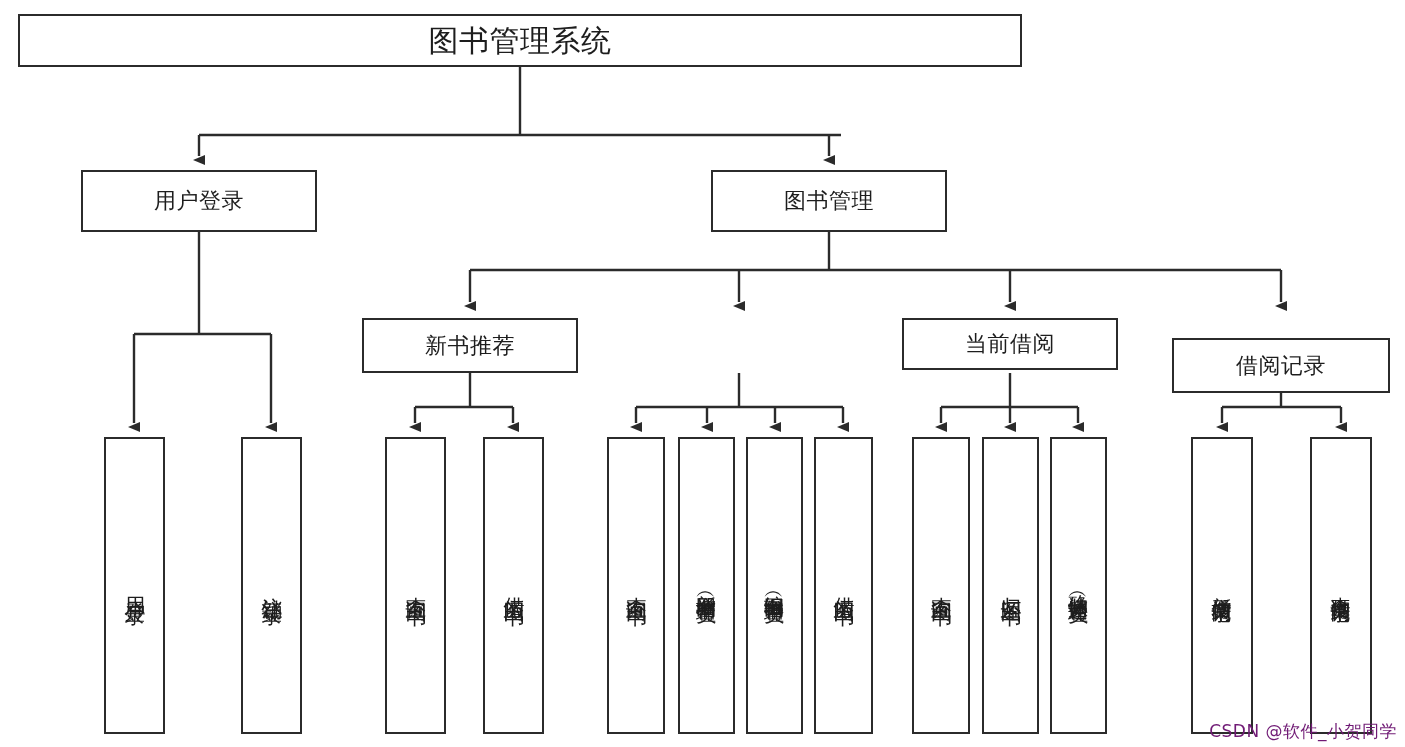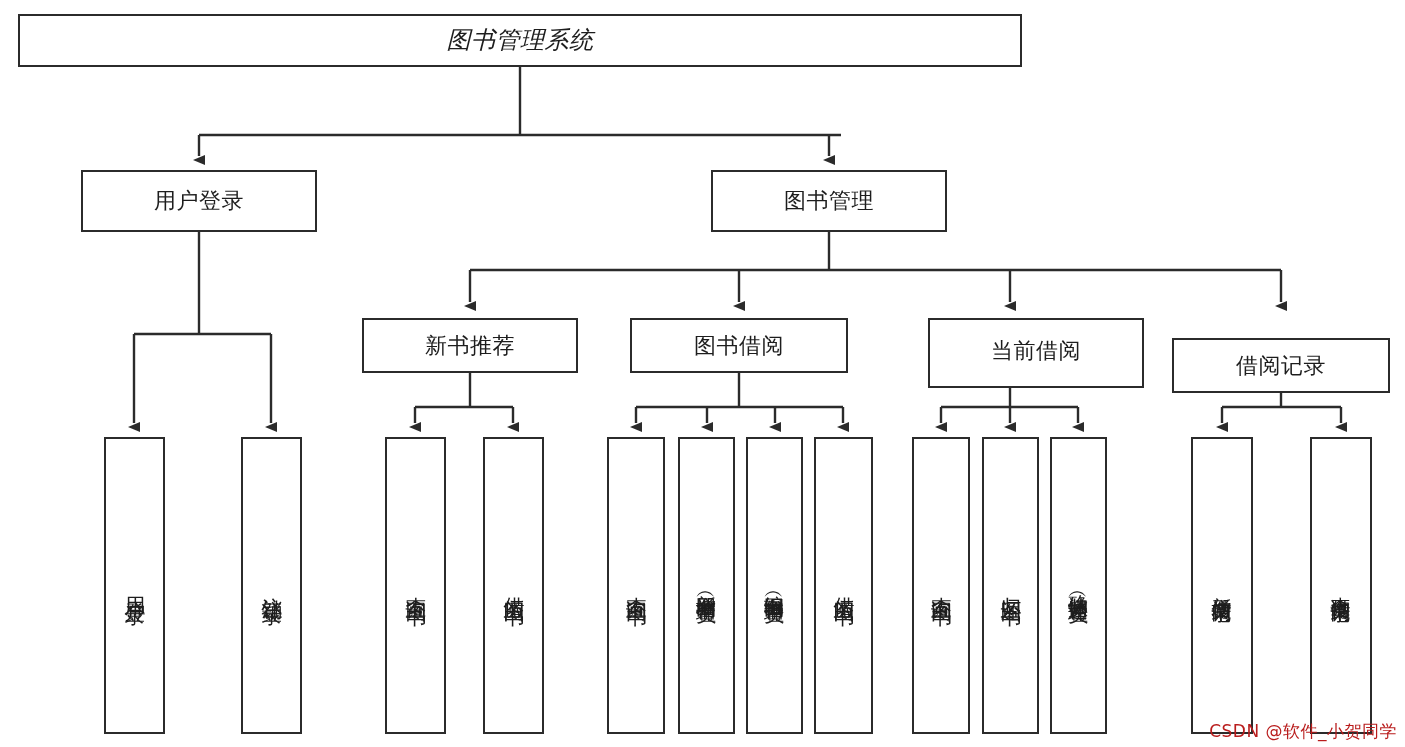--- a/index.html
+++ b/index.html
@@ -38,22 +38,21 @@
     line-height:1.18;
     color:#1d1d1d;
     letter-spacing:0.5px;
     white-space:nowrap;
   }
   
   .node.h .label{
     font-size:22px;
   }
   .node.root .label{
-    font-size:24px;
-    font-style:italic;
+    font-size:30px;
   }
   
   .node.v{
     align-items:center;
     justify-content:center;
   }
   .node.v .label{
     writing-mode:vertical-rl;
     text-orientation:upright;
     font-size:21px;
@@ -64,21 +63,21 @@
   }
   .node.v.tall .label{
     font-size:20px;
     letter-spacing:1.5px;
   }
   .watermark{
     position:absolute;
     right:8px;
     bottom:4px;
     font-size:17px;
-    color:#b91c1c;
+    color:#701a75;
     letter-spacing:0.5px;
     z-index:5;
     white-space:nowrap;
   }
 </style>
 </head>
 <body>
 
 <div id="canvas">
 
@@ -141,25 +140,22 @@
   </div>
 
   <div class="node h" style="left:711px; top:170px; width:236px; height:62px;">
     <span class="label">图书管理</span>
   </div>
 
   <div class="node h" style="left:362px; top:318px; width:216px; height:55px;justify-content:center;">
     <span class="label">新书推荐</span>
   </div>
 
-  <div class="node h" style="left:630px; top:318px; width:218px; height:55px;">
-    <span class="label">图书借阅</span>
-  </div>
-
-  <div class="node h" style="left:928px; top:318px; width:216px; height:70px;font-family:Liberation Mono, monospace;">
+
+  <div class="node h" style="left:902px; top:318px; width:216px; height:52px;">
     <span class="label">当前借阅</span>
   </div>
 
   <div class="node h" style="left:1172px; top:318px; width:218px; height:55px;margin-top:20px;">
     <span class="label">借阅记录</span>
   </div>
 
   <div class="node v" style="left:104px; top:437px; width:61px; height:297px;">
     <span class="label">用户登录</span>
   </div>

